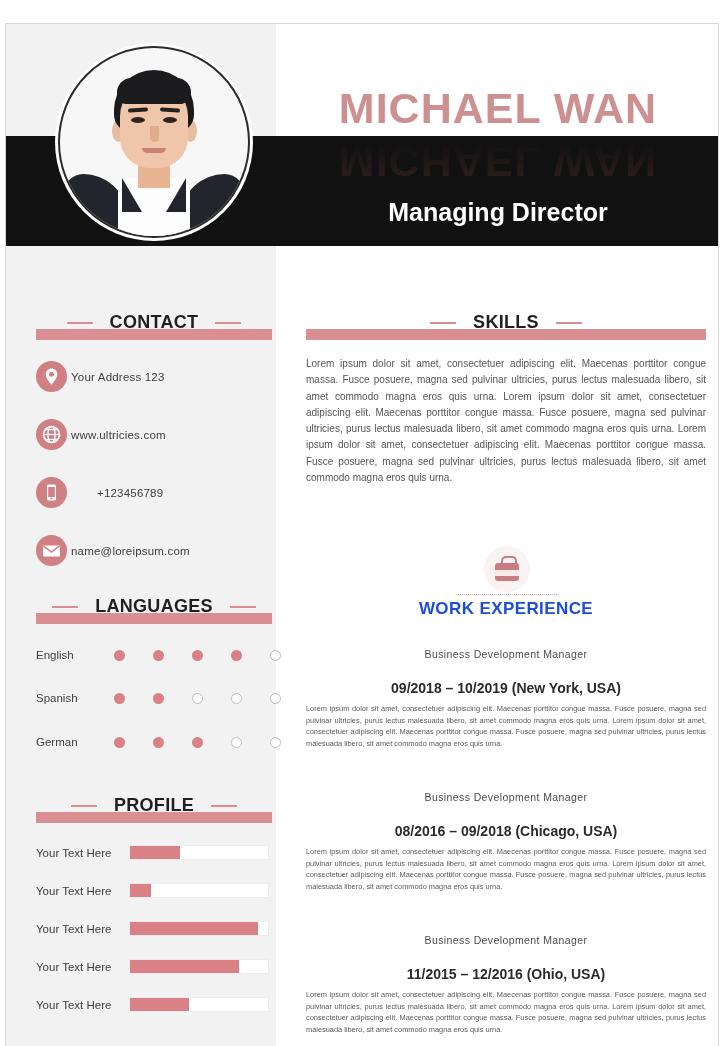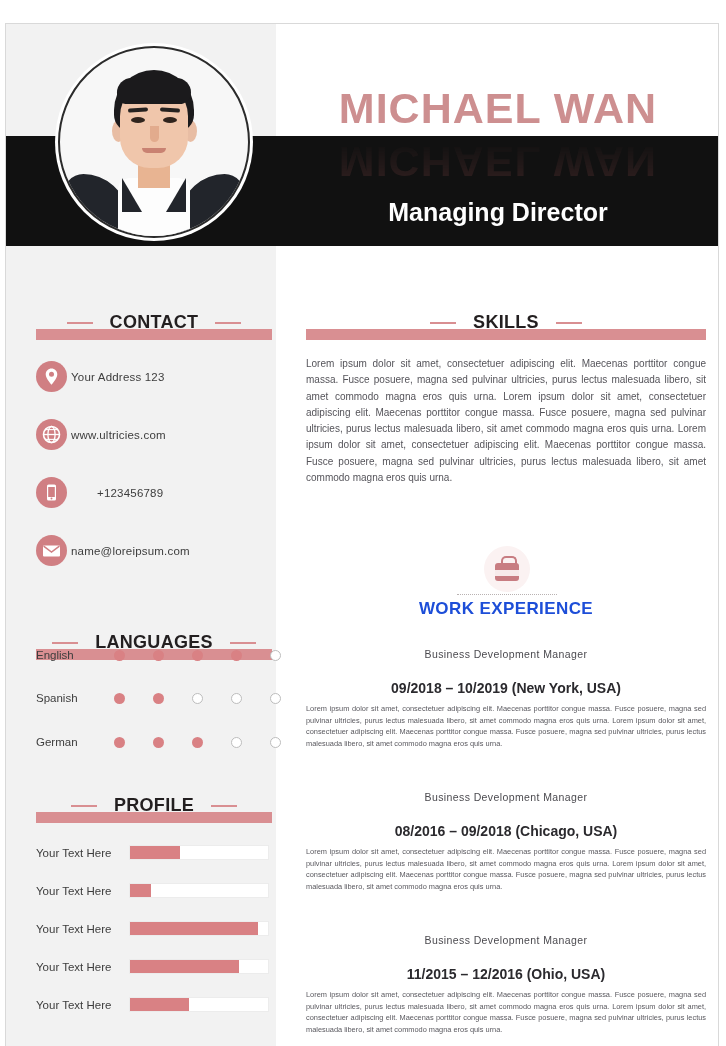--- a/index.html
+++ b/index.html
@@ -399,21 +399,21 @@
   <div class="contact-row" style="left:30px; top:511px;">
     <span class="c-icon">
       <svg width="31" height="31" viewBox="0 0 31 31">
         <rect x="7" y="10.5" width="17" height="11" rx="1" fill="#ffffff"></rect>
         <path d="M7.6 11.2 L15.5 17 L23.4 11.2" fill="none" stroke="#d07f83" stroke-width="1.5"></path>
       </svg>
     </span>
     <span class="c-label">name@loreipsum.com</span>
   </div>
 
-  <div class="sec" style="left:30px; top:572px; width:236px; height:28px;margin-top:36px;">
+  <div class="sec" style="left:30px; top:572px; width:236px; height:28px;">
     <div class="sec-bar"></div>
     <div class="sec-title-row">
       <span class="sec-dash"></span>
       <span class="sec-title">LANGUAGES</span>
       <span class="sec-dash"></span>
     </div>
   </div>
 
   <div class="lang-row" style="left:30px; top:625px;">
     <span class="lang-name">English</span>

